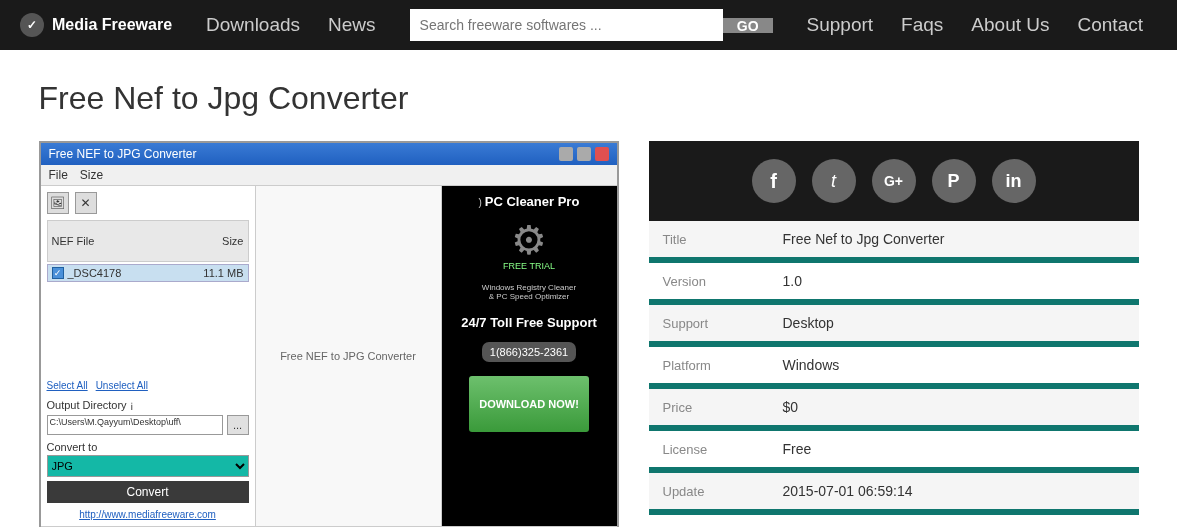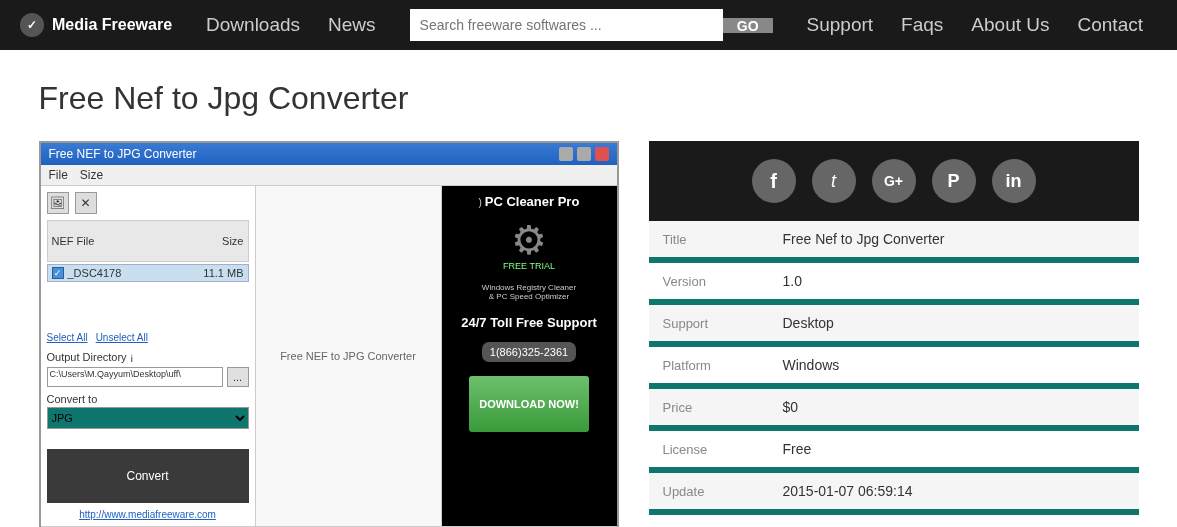--- a/index.html
+++ b/index.html
@@ -233,32 +233,32 @@
       cursor: pointer;
       display: flex;
       align-items: center;
       justify-content: center;
     }
     .convert-to-label { font-size: 11px; color: #333; margin-top: 6px; }
     .convert-to-select {
       width: 100%;
       height: 22px;
       border: 1px solid #999;
-      background: #0f766e;
+      background: #14b8a6;
       font-size: 11px;
       margin-top: 2px;
     }
     .convert-btn {
       background: #3a3a3a;
       color: #fff;
       border: none;
-      padding: 20px 12px;
+      padding: 4px 12px;
       font-size: 12px;
       cursor: pointer;
-      margin-top: 20px;
+      margin-top: 4px;
       float: right;
     }
     .app-link-bottom {
       font-size: 10px;
       color: #2060c0;
       text-decoration: underline;
       margin-top: 6px;
       text-align: center;
       cursor: pointer;
       clear: both;
@@ -521,21 +521,21 @@
         <tr>
           <td>Price</td>
           <td>$0</td>
         </tr>
         <tr>
           <td>License</td>
           <td>Free</td>
         </tr>
         <tr>
           <td>Update</td>
-          <td>2015-01-07 06:59:14</td>
+          <td>2015-07-01 06:59:14</td>
         </tr>
         <tr>
           <td>Views</td>
           <td>31579</td>
         </tr>
         <tr>
           <td>Rating</td>
           <td>
             
           </td>

